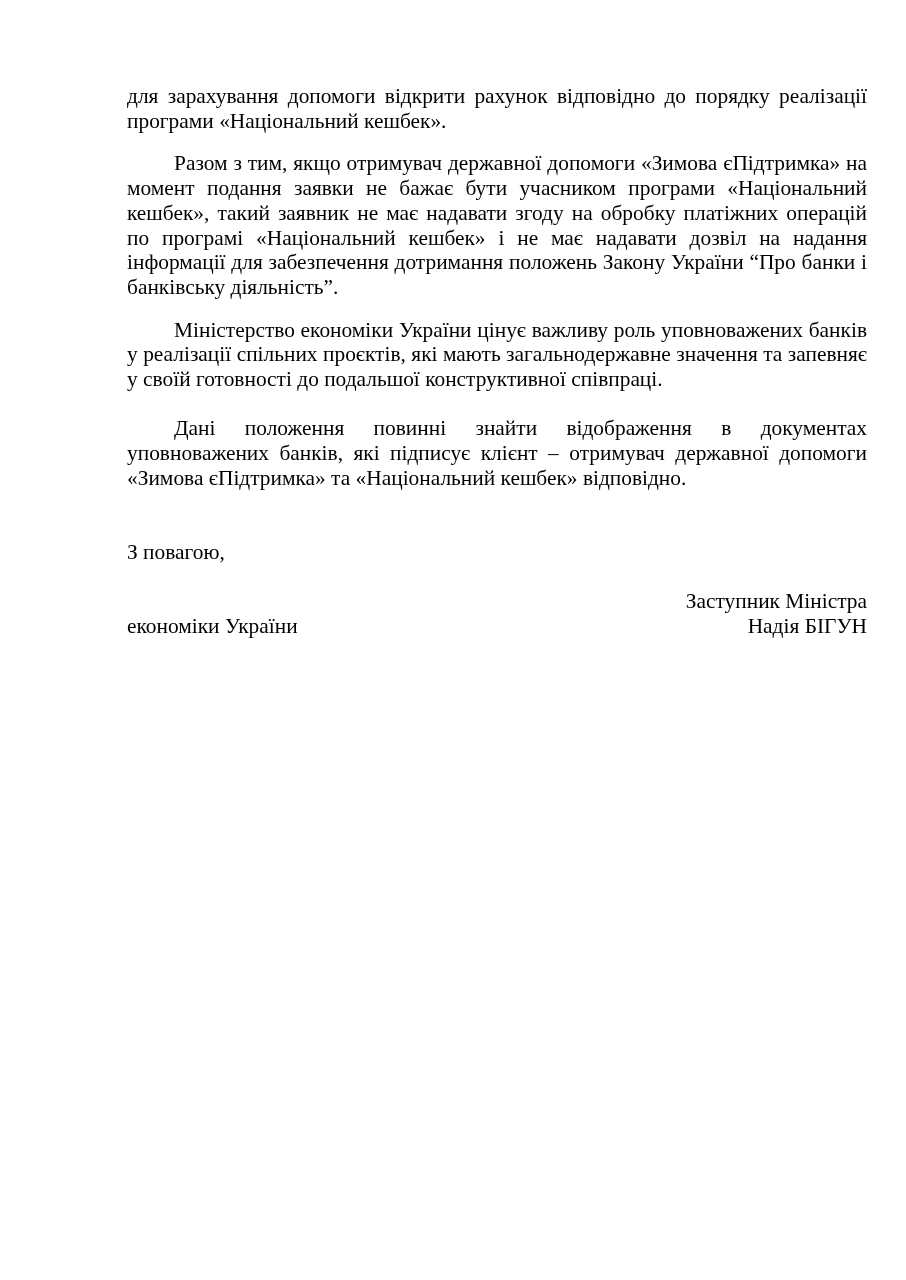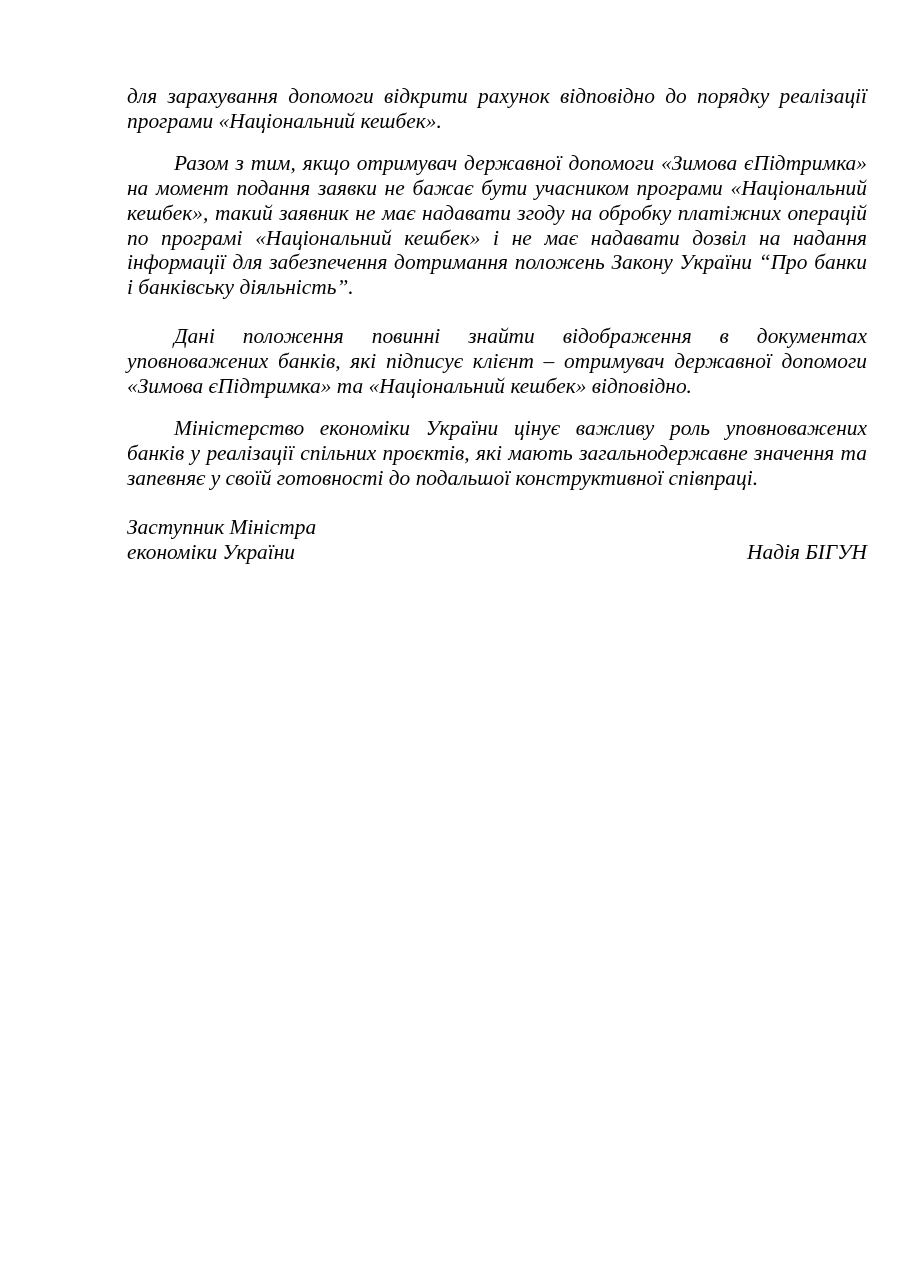--- a/index.html
+++ b/index.html
@@ -7,21 +7,20 @@
     background: #ffffff;
     font-family: "Liberation Serif", "DejaVu Serif", serif;
   }
   .page {
     position: relative;
     width: 906px;
     height: 1280px;
     background: #ffffff;
     color: #000000;
     overflow: hidden;
-    font-style: italic;
   }
   .letter-body {
     position: absolute;
     left: 127px;
     top: 84px;
     width: 740px;
     font-size: 21.4px;
     line-height: 24.7px;
   }
   .para {
@@ -36,42 +35,43 @@
     margin-top: 24.7px;
   }
   .closing {
     margin-top: 49.4px;
     text-align: left;
   }
   .signature-block {
     margin-top: 24.7px;
   }
   .sig-title-line1 {
-    text-align: left;
+    text-align: right;
   }
   .sig-row {
     display: flex;
     justify-content: space-between;
     align-items: center;
   }
 </style>
 </head>
 <body>
 
 <div class="page">
   <div class="letter-body">
 
     <p class="para">для зарахування допомоги відкрити рахунок відповідно до порядку реалізації програми «Національний кешбек».</p>
 
     <p class="para indent">Разом з тим, якщо отримувач державної допомоги «Зимова єПідтримка» на момент подання заявки не бажає бути учасником програми «Національний кешбек», такий заявник не має надавати згоду на обробку платіжних операцій по програмі «Національний кешбек» і не має надавати дозвіл на надання інформації для забезпечення дотримання положень Закону України “Про банки і банківську діяльність”.</p>
 
+    <p class="para indent">Міністерство економіки України цінує важливу роль уповноважених банків у реалізації спільних проєктів, які мають загальнодержавне значення та запевняє у своїй готовності до подальшої конструктивної співпраці.</p>
+
     <p class="para indent gap-before">Дані положення повинні знайти відображення в документах уповноважених банків, які підписує клієнт – отримувач державної допомоги «Зимова єПідтримка» та «Національний кешбек» відповідно.</p>
 
-    <p class="para indent">Міністерство економіки України цінує важливу роль уповноважених банків у реалізації спільних проєктів, які мають загальнодержавне значення та запевняє у своїй готовності до подальшої конструктивної співпраці.</p>
-
+    <p class="closing">З повагою,</p>
 
     <div class="signature-block">
       <div class="sig-title-line1">Заступник Міністра</div>
       <div class="sig-row">
         <span>економіки України</span>
         <span>Надія БІГУН</span>
       </div>
     </div>
 
   </div>

